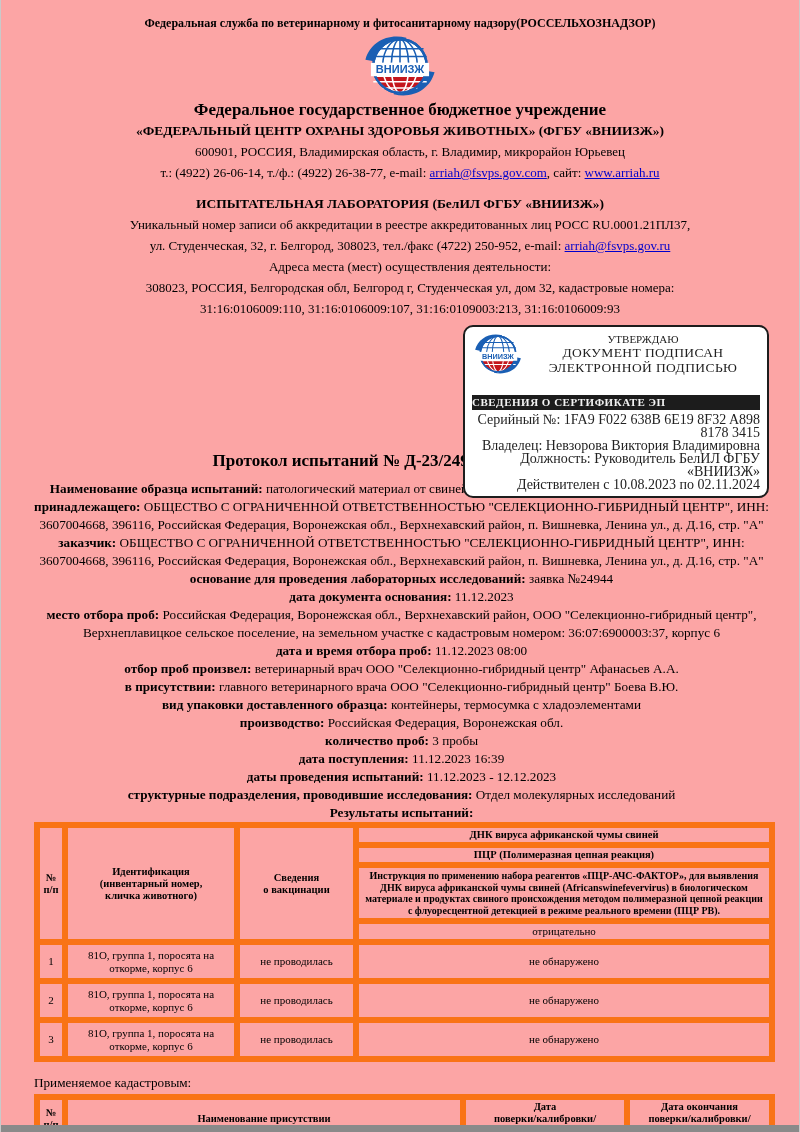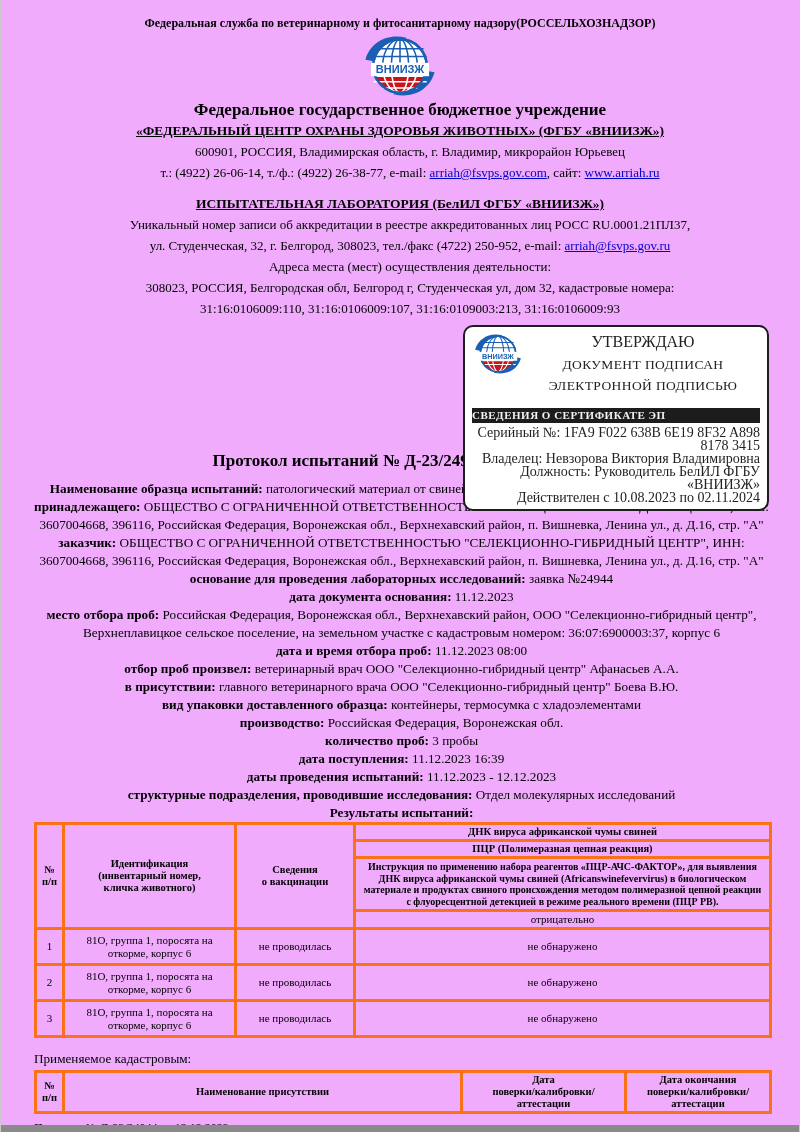--- a/index.html
+++ b/index.html
@@ -1,57 +1,57 @@
 <!DOCTYPE html>
 <html><head>
 <meta charset="utf-8">
 <style>
   html,body { margin:0; padding:0; background:#ffffff; }
   .page {
     width:800px; height:1132px; position:relative; margin:0 auto;
-    font-family:"Liberation Serif", serif; color:#000; background:#f0abfc;
+    font-family:"Liberation Serif", serif; color:#000; background:#fca5a5;
     border-left:1px solid #c9c9c9; border-right:1px solid #c9c9c9;
     box-sizing:border-box; overflow:hidden;
   }
   
   .header { text-align:center; padding-top:16px; }
   .h-top { font-size:12px; font-weight:bold; }
   .logo-wrap { margin:2px auto 0; height:66px; }
   .h-b13 { font-size:17px; font-weight:bold; line-height:21px; }
-  .h-b14 { font-size:13.5px; font-weight:bold; line-height:21px;text-decoration:underline; }
+  .h-b14 { font-size:13.5px; font-weight:bold; line-height:21px; }
   .h-n13 { font-size:13px; line-height:21px;padding-left:20px; }
   .gap10 { height:10px; }
   a.doclink { color:#0000cc; text-decoration:underline; }
   
   .stamp-area { position:relative; height:128px; }
   .stamp {
     position:absolute; top:6px; right:30px; width:306px;
     border:2px solid #1d1d1d; border-radius:10px;
     padding:5px 7px 5px 7px; box-sizing:border-box; background:#fff;
   }
   .stamp-head { display:flex; align-items:flex-start; }
   .stamp-logo { width:54px; flex:0 0 54px; }
   .stamp-right { flex:1; text-align:center; color:#222; }
-  .stamp-approve { font-size:16px; margin-top:1px; }
-  .stamp-signed { font-size:13.5px; letter-spacing:0.4px; line-height:15px; margin-top:6px; }
+  .stamp-approve { font-size:11px; margin-top:1px; }
+  .stamp-signed { font-size:13.5px; letter-spacing:0.4px; line-height:15px; margin-top:0; }
   .cert-band {
     background:#1c1c1c; color:#f2f2f2; text-align:left;
     font-size:11px; font-weight:bold; letter-spacing:0.5px;
     padding:1px 0 2px; margin:15px 0 3px;
   }
   .stamp-detail { font-size:14px; line-height:13px; color:#222;text-align:right; }
   
   .title { text-align:center; font-weight:bold; font-size:17px; margin:4px 0 9px; }
   .body-text { margin:0 30px 0 33px; font-size:13.2px; line-height:18px; }
   .body-text p { margin:0;text-align:center; }
   .lbl { font-weight:bold; }
   .results-heading { font-weight:bold; }
   
   table.grid { border-collapse:collapse; table-layout:fixed; margin-left:33px; }
-  table.grid td { border:3px solid #f97316; text-align:center; vertical-align:middle; padding:1px 3px; overflow:hidden; }
+  table.grid td { border:6px solid #f97316; text-align:center; vertical-align:middle; padding:1px 3px; overflow:hidden; }
   .pre { white-space:pre-line; }
   .th { font-weight:bold; font-size:10.5px; line-height:12px; }
   .method { font-weight:bold; font-size:10px; line-height:11.5px; padding:2px 6px !important; }
   .cell { font-size:11px; line-height:13px; }
   .row-data td { height:31px; }
   .equip-heading { margin:13px 0 3px 33px; font-size:13.2px; }
   
   .footer { margin:6px 0 0 33px; font-size:12px; line-height:17px; }
   .footer p { margin:0; }
   .bottom-bar { position:absolute; left:0; right:0; bottom:0; height:7px; background:#8a8a8a; }

